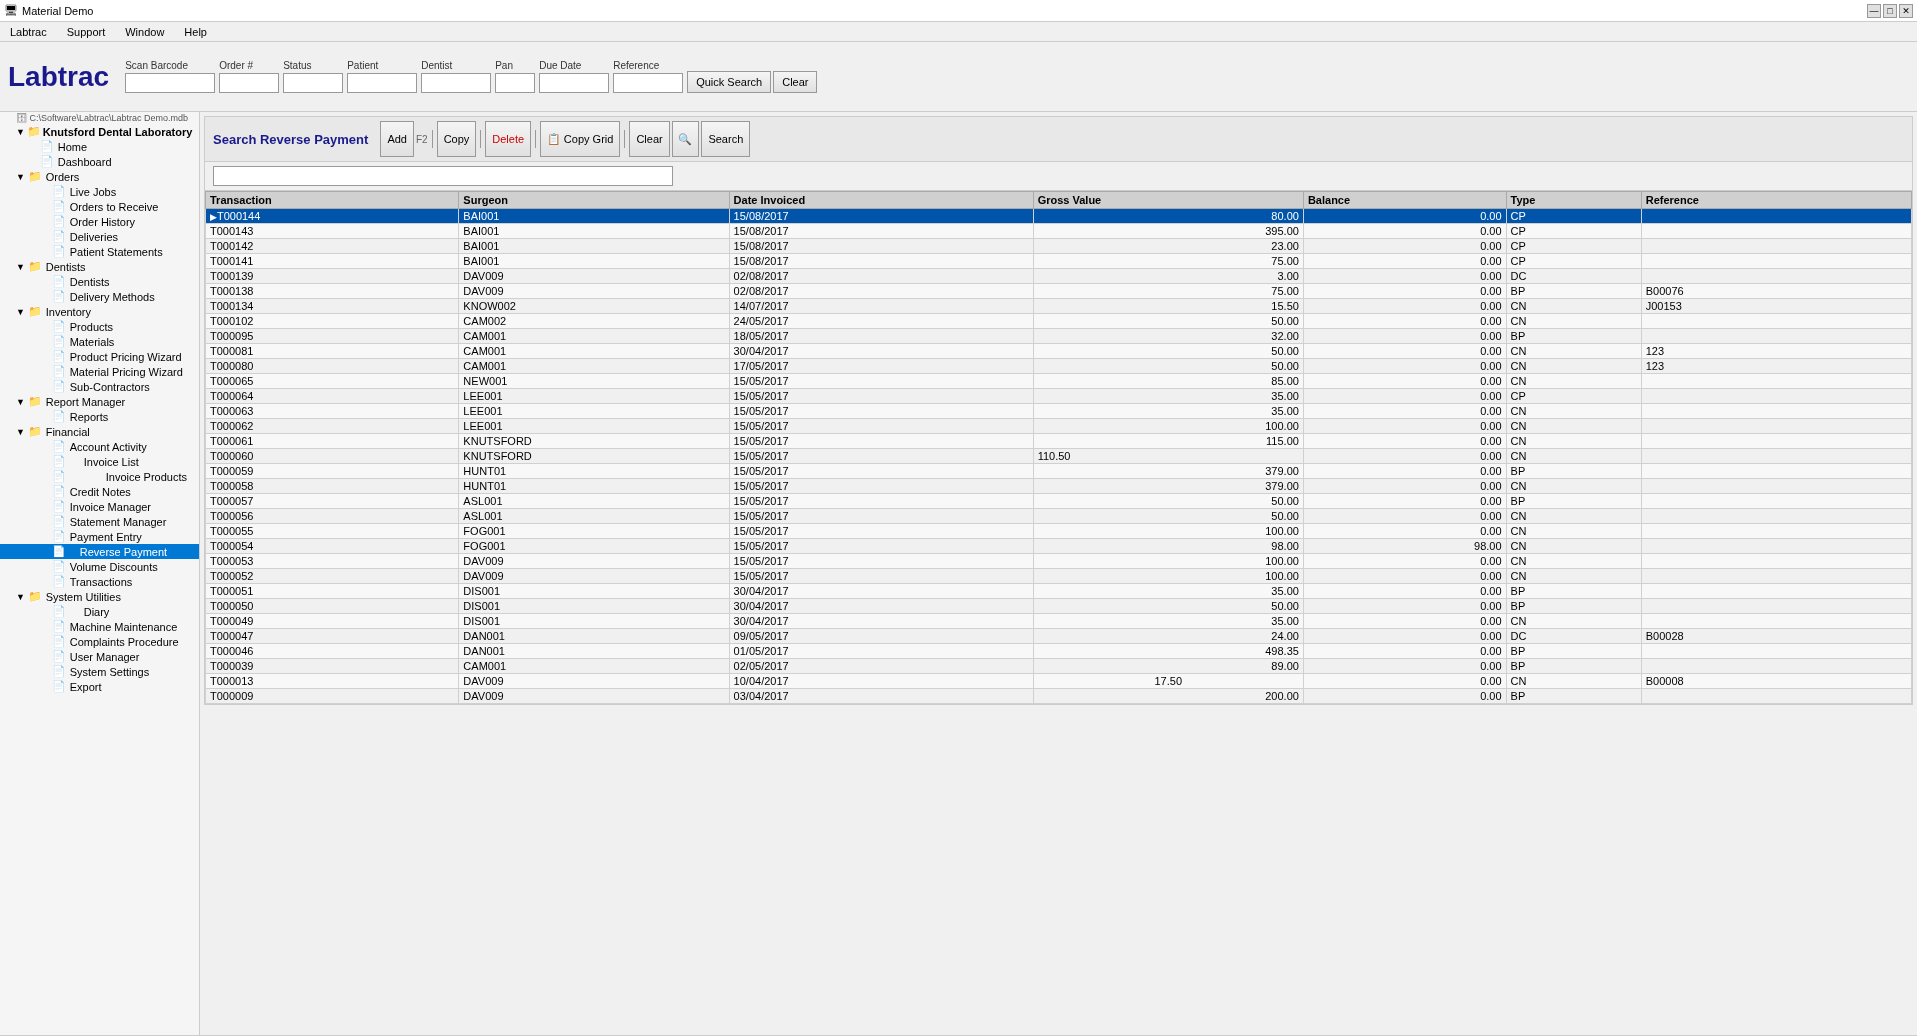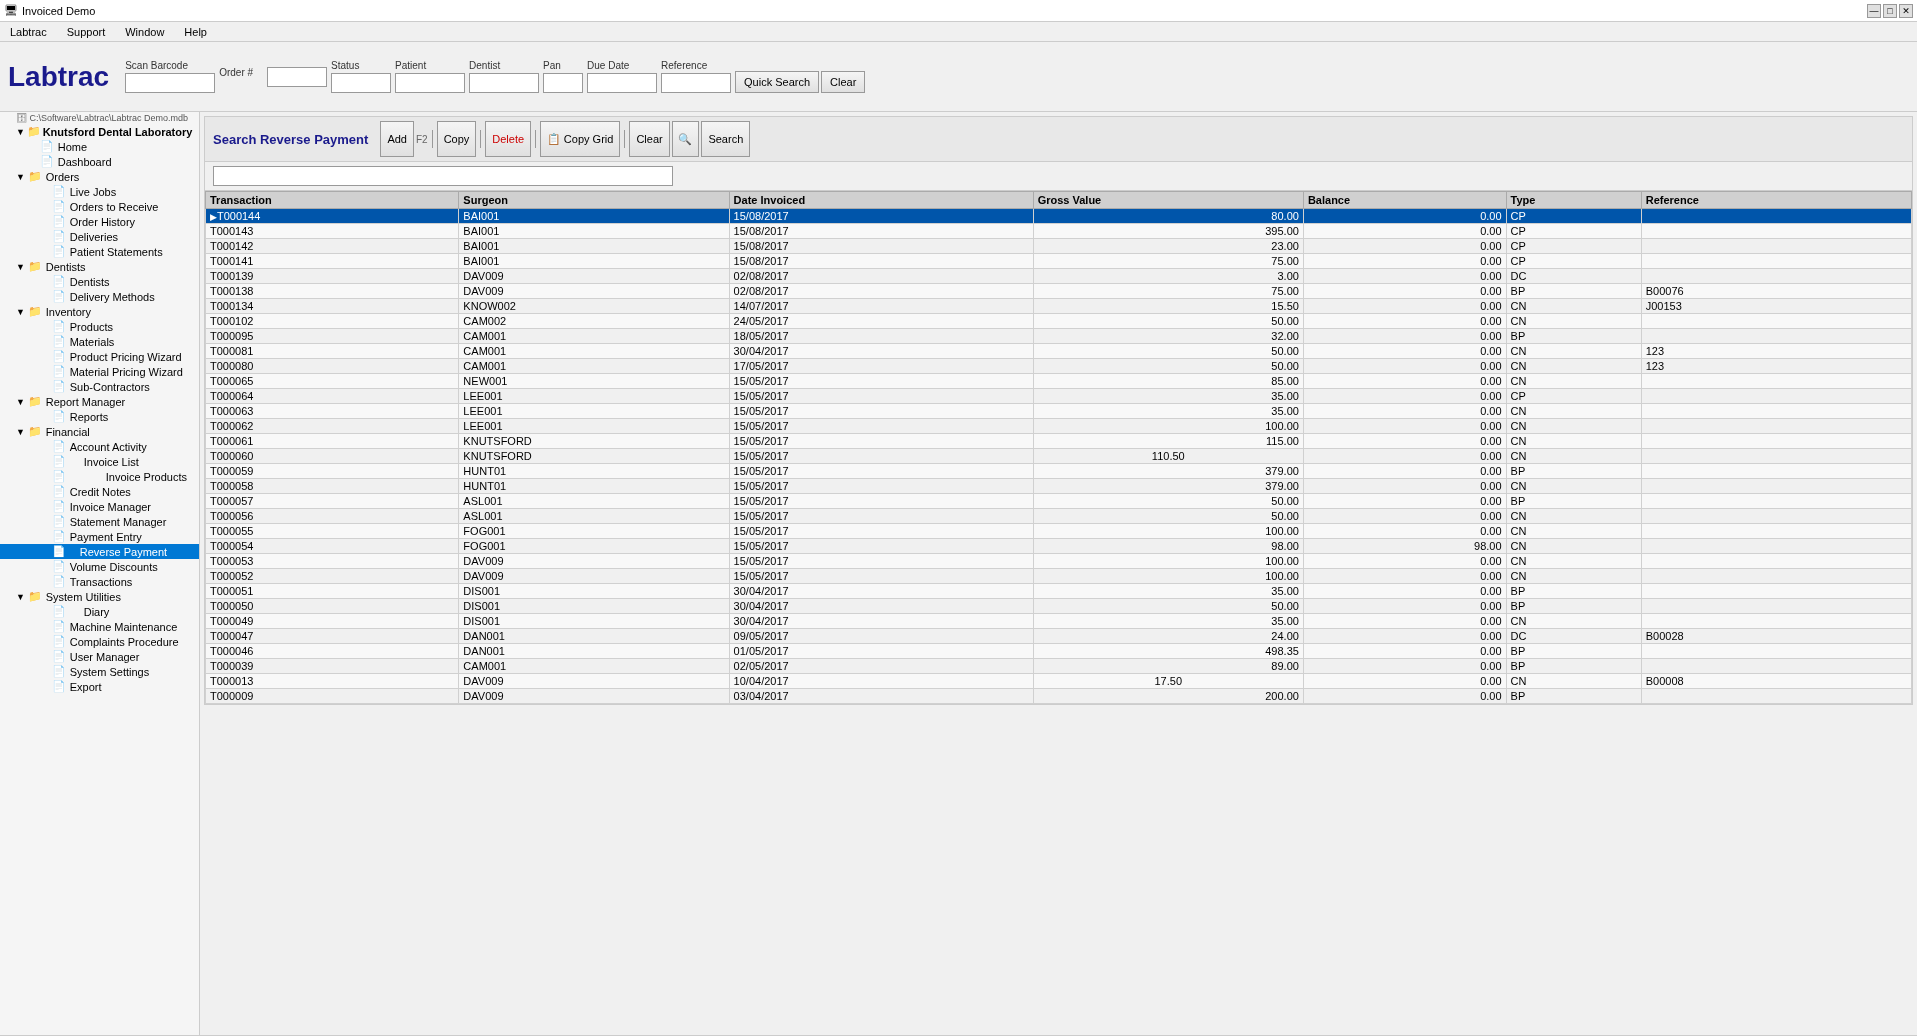--- a/index.html
+++ b/index.html
@@ -69,21 +69,21 @@
 
     
     #status-bar { background: #e8e8e8; border-top: 1px solid #ccc; height: 22px; display: flex; align-items: center; justify-content: space-between; padding: 0 8px; font-size: 11px; }
   </style>
 </head>
 <body>
 
 <div id="title-bar">
   <div id="title-bar-left">
     <span>🖥</span>
-    <span>Invoiced Demo</span>
+    <span>Material Demo</span>
   </div>
   <div id="title-bar-right">
     <div class="win-btn">—</div>
     <div class="win-btn">□</div>
     <div class="win-btn">✕</div>
   </div>
 </div>
 
 <div id="menu-bar">
   <span class="menu-item">Labtrac</span>
@@ -95,21 +95,21 @@
 <div id="app-header">
   <div id="app-logo">Labtrac</div>
   <div id="toolbar">
     <div class="toolbar-group">
       <div style="display:flex;flex-direction:column;gap:2px;">
         <span class="toolbar-label">Scan Barcode</span>
         <input class="toolbar-input" style="width: 90px;">
       </div>
     </div>
     <div class="toolbar-group">
-      <div style="display:flex;flex-direction:row;gap:14px;">
+      <div style="display:flex;flex-direction:column;gap:2px;">
         <span class="toolbar-label">Order #</span>
         <input class="toolbar-input" style="width: 60px;">
       </div>
     </div>
     <div class="toolbar-group">
       <div style="display:flex;flex-direction:column;gap:2px;">
         <span class="toolbar-label">Status</span>
         <input class="toolbar-input" style="width: 60px;">
       </div>
     </div>
@@ -565,21 +565,21 @@
       <td class="col-balance" style="text-align:right;">0.00</td>
       <td>CN</td>
       <td></td>
     </tr>
               <tr>
       <td>
         <span class="row-indicator"></span>T000060
       </td>
       <td>KNUTSFORD</td>
       <td>15/05/2017</td>
-      <td class="col-gross" style="text-align:center;">110.50</td>
+      <td class="col-gross" style="text-align:left;">110.50</td>
       <td class="col-balance" style="text-align:right;">0.00</td>
       <td>CN</td>
       <td></td>
     </tr>
               <tr>
       <td>
         <span class="row-indicator"></span>T000059
       </td>
       <td>HUNT01</td>
       <td>15/05/2017</td>

